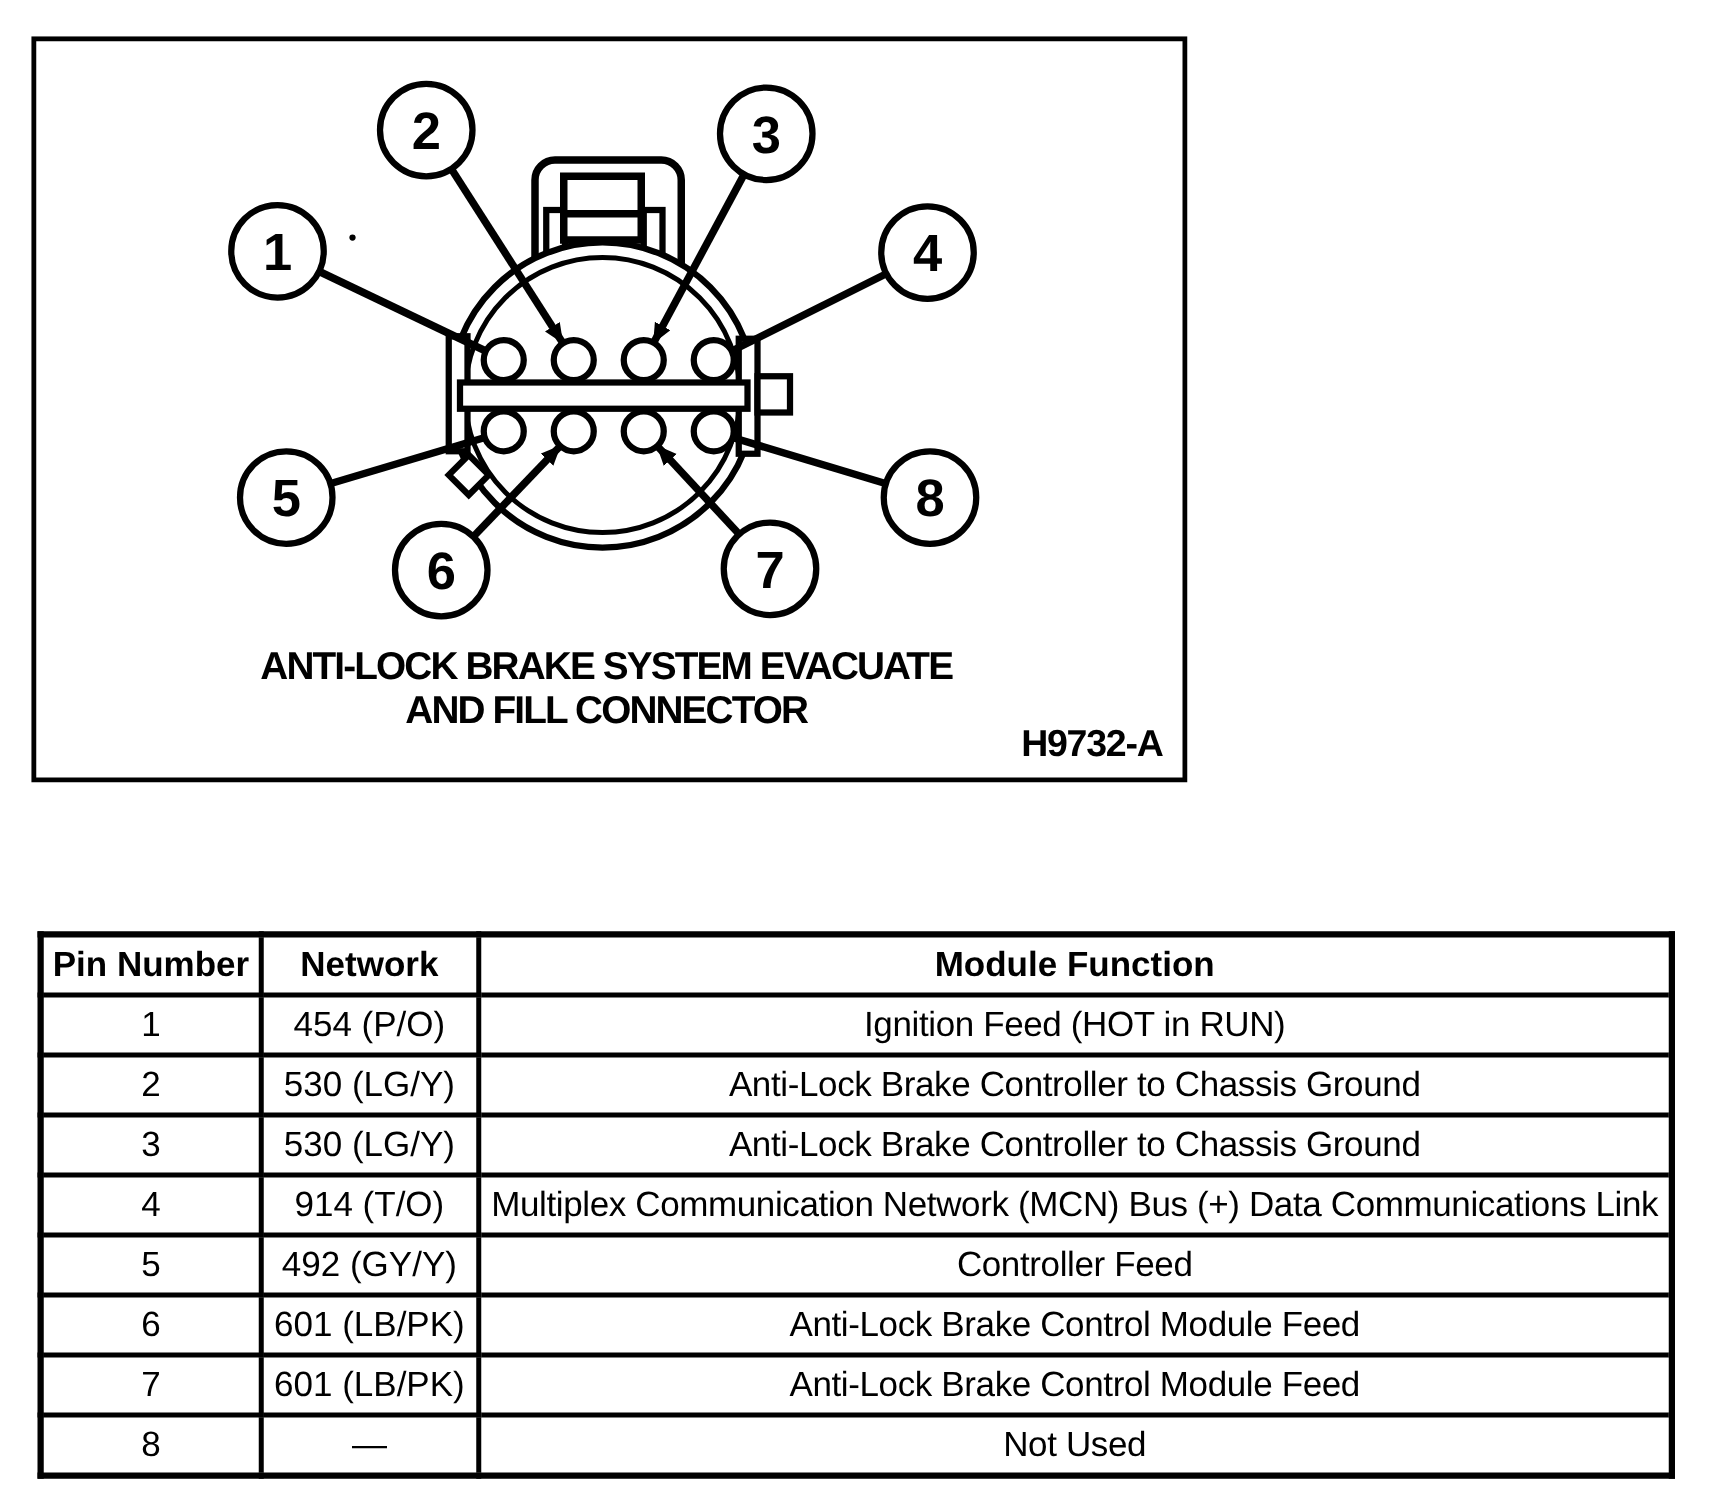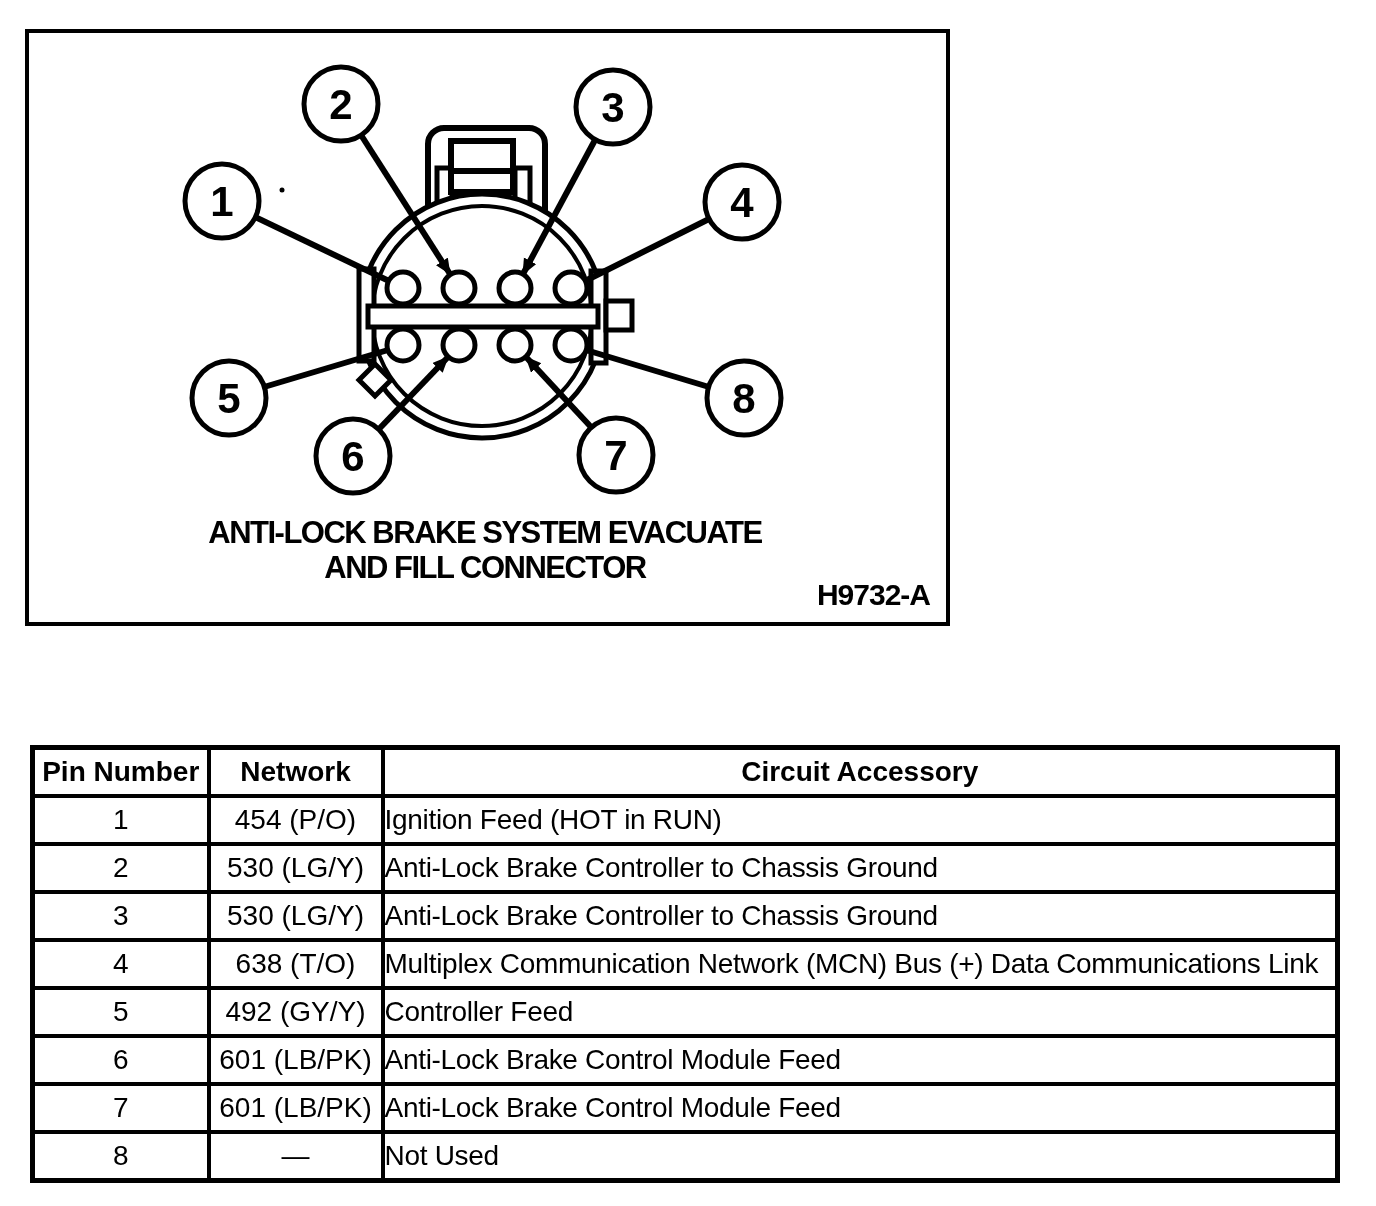--- a/index.html
+++ b/index.html
@@ -32,21 +32,21 @@
     border-collapse:collapse;table-layout:fixed;
     border:5px solid #000;
     font-size:28px;line-height:1.05;margin-left:12px;
   }
   table.pinout th,table.pinout td{
     border:4px solid #000;height:44px;padding:0;vertical-align:middle;
     overflow:hidden;white-space:nowrap;
   }
   table.pinout th{font-weight:bold;text-align:center;}
   td.c1,td.c2{text-align:center;}
-  td.c3{text-align:left;padding-left:7px;letter-spacing:-0.3px;}
+  td.c3{text-align:center;padding-left:7px;letter-spacing:-0.3px;}
 </style>
 </head>
 <body>
 
 <div class="figure-box">
   <svg viewBox="0 0 925 597">
     <defs>
       <marker id="ah" markerWidth="18" markerHeight="16" refX="15" refY="7" orient="auto" markerUnits="userSpaceOnUse">
         <path d="M0,0 L16,7 L0,14 Z" fill="#000"></path>
       </marker>
@@ -141,42 +141,42 @@
 <table class="pinout">
   <colgroup>
     <col style="width:176px">
     <col style="width:174px">
     <col>
   </colgroup>
   <thead>
     <tr>
       <th>Pin Number</th>
       <th>Network</th>
-      <th>Circuit Accessory</th>
+      <th>Module Function</th>
     </tr>
   </thead>
   <tbody>
     <tr>
       <td class="c1">1</td>
       <td class="c2">454 (P/O)</td>
       <td class="c3">Ignition Feed (HOT in RUN)</td>
     </tr>
     <tr>
       <td class="c1">2</td>
       <td class="c2">530 (LG/Y)</td>
       <td class="c3">Anti-Lock Brake Controller to Chassis Ground</td>
     </tr>
     <tr>
       <td class="c1">3</td>
       <td class="c2">530 (LG/Y)</td>
       <td class="c3">Anti-Lock Brake Controller to Chassis Ground</td>
     </tr>
     <tr>
       <td class="c1">4</td>
-      <td class="c2">638 (T/O)</td>
+      <td class="c2">914 (T/O)</td>
       <td class="c3">Multiplex Communication Network (MCN) Bus (+) Data Communications Link</td>
     </tr>
     <tr>
       <td class="c1">5</td>
       <td class="c2">492 (GY/Y)</td>
       <td class="c3">Controller Feed</td>
     </tr>
     <tr>
       <td class="c1">6</td>
       <td class="c2">601 (LB/PK)</td>

